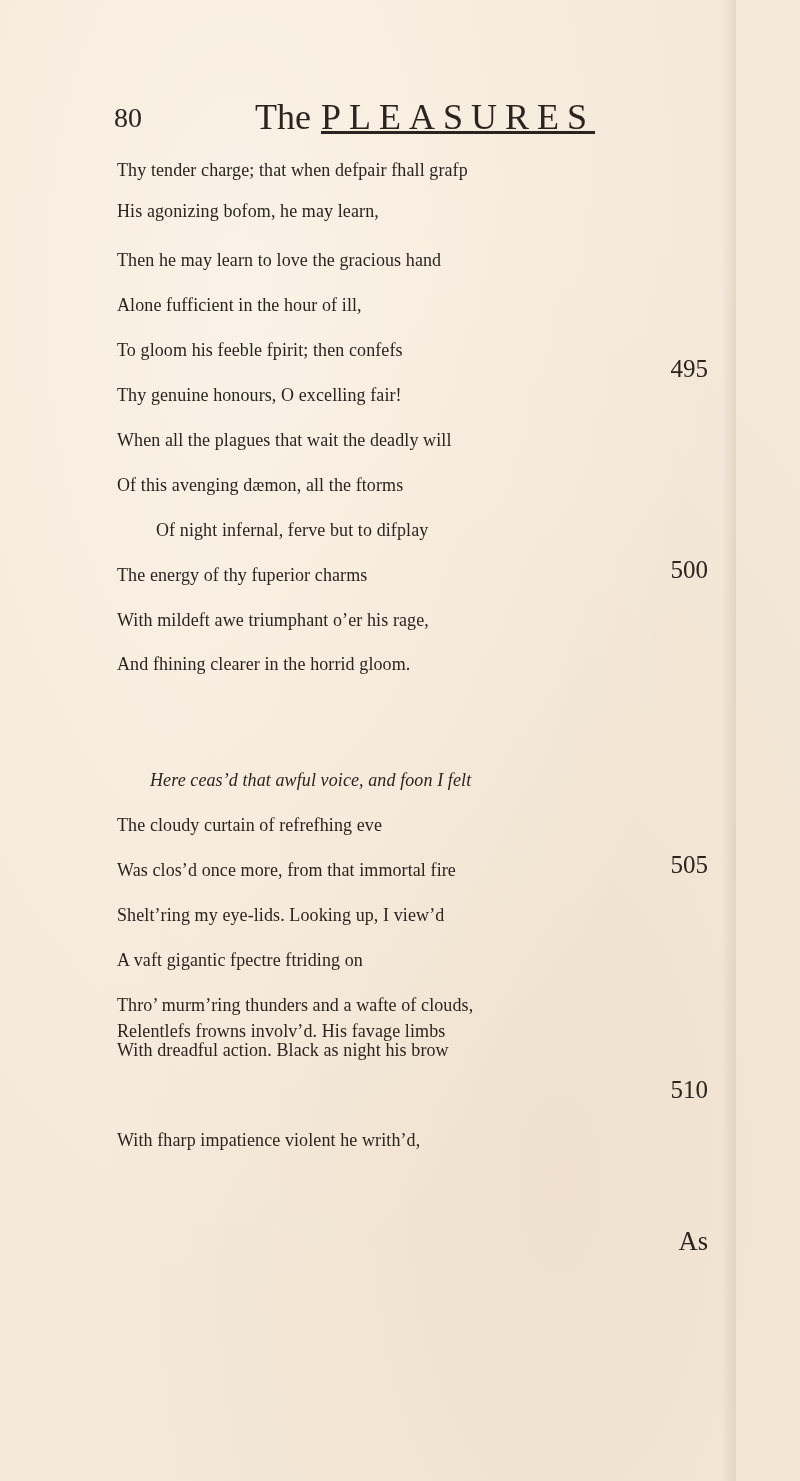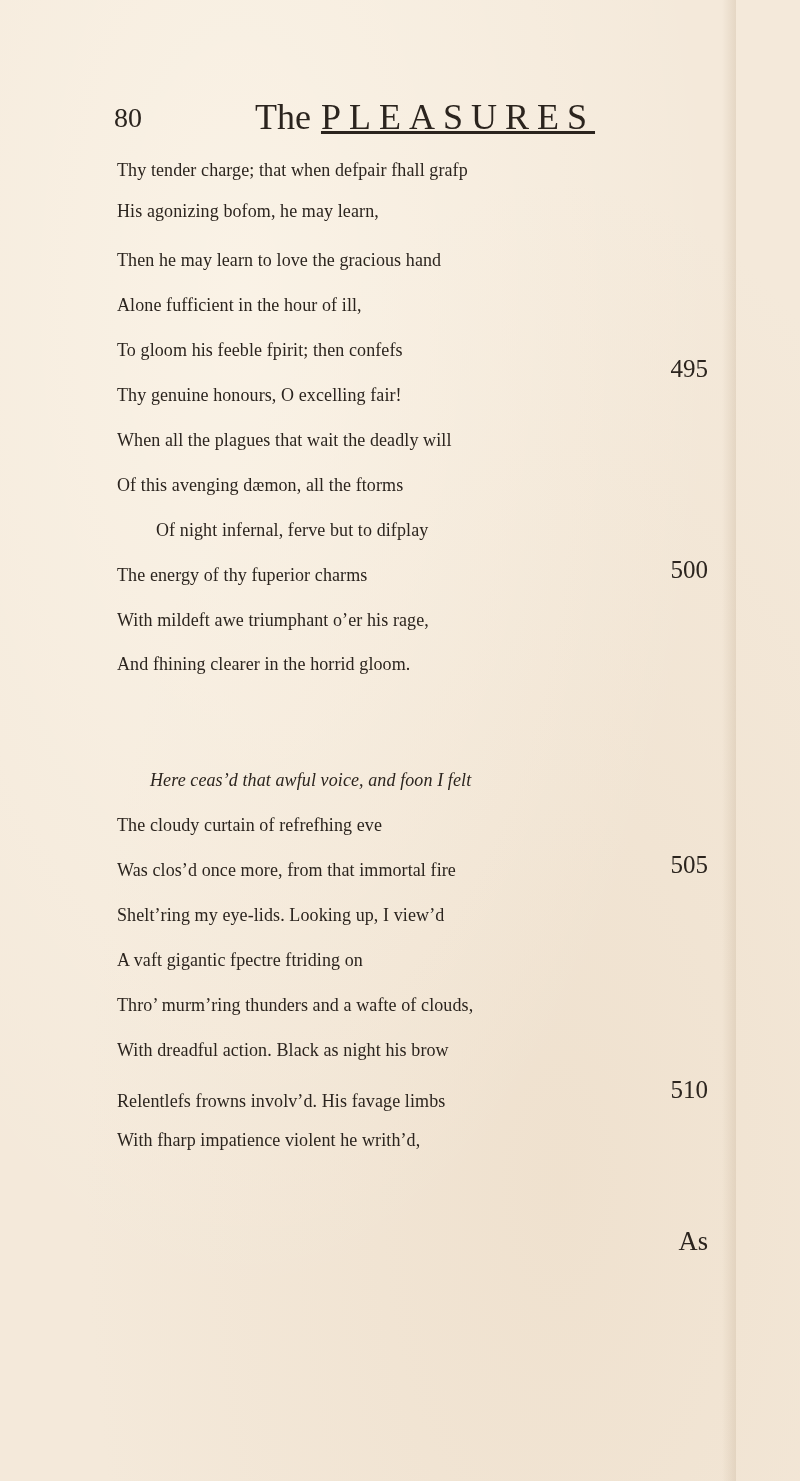--- a/index.html
+++ b/index.html
@@ -106,19 +106,19 @@
 
   <div>
     <div class="verse" style="top:758px; left:150px;font-style:italic;">Here ceas’d that awful voice, and foon I felt</div>
     <div class="verse" style="top:803px;">The cloudy curtain of refrefhing eve</div>
     <div class="verse" style="top:848px;">Was clos’d once more, from that immortal fire</div>
     <div class="line-num" style="top:851px;">505</div>
     <div class="verse" style="top:893px;">Shelt’ring my eye-lids. Looking up, I view’d</div>
     <div class="verse" style="top:938px;">A vaft gigantic fpectre ftriding on</div>
     <div class="verse" style="top:983px;">Thro’ murm’ring thunders and a wafte of clouds,</div>
     <div class="verse" style="top:1028px;">With dreadful action. Black as night his brow</div>
-    <div class="verse" style="top:1079px;">Relentlefs frowns involv’d. His favage limbs</div>
+    <div class="verse" style="top:1009px;">Relentlefs frowns involv’d. His favage limbs</div>
     <div class="line-num" style="top:1076px;">510</div>
     <div class="verse" style="top:1118px;">With fharp impatience violent he writh’d,</div>
   </div>
 
   <div class="catchword">As</div>
 </div>
 
 </body></html>

